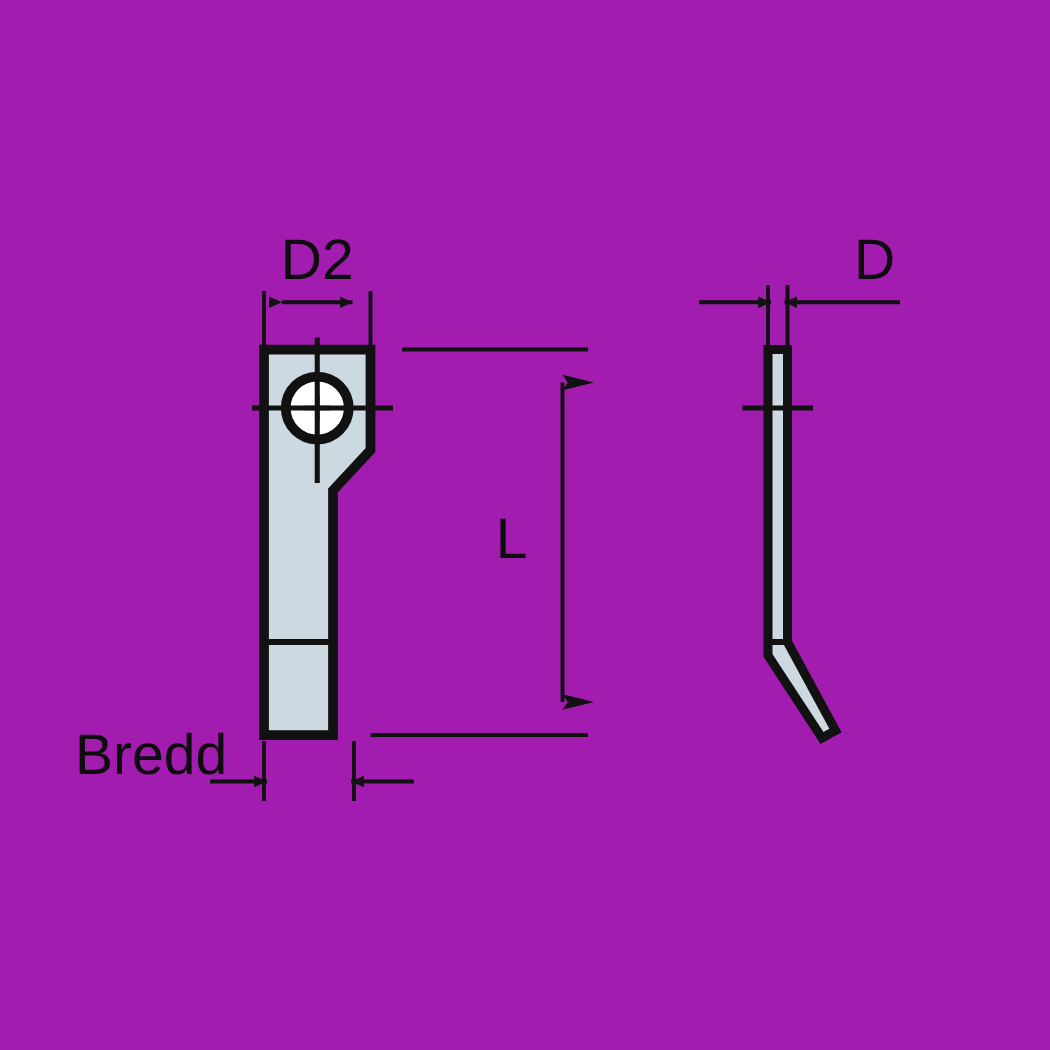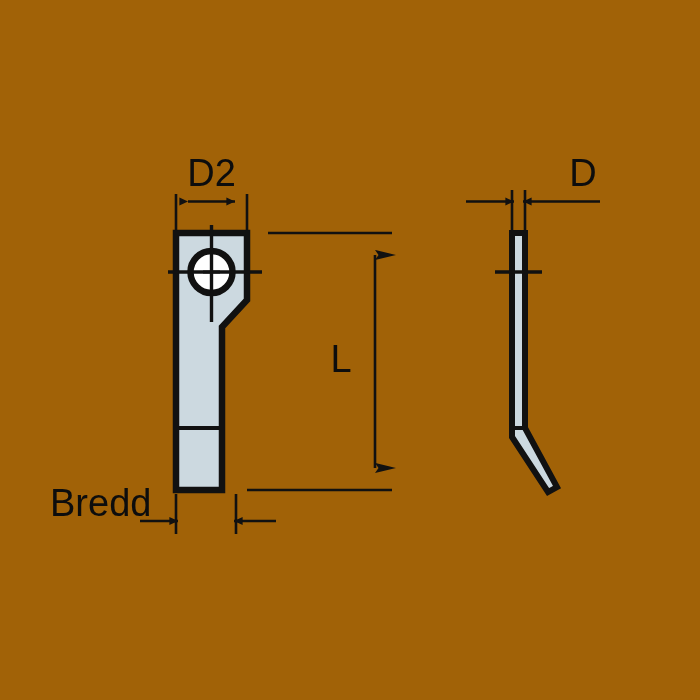--- a/index.html
+++ b/index.html
@@ -11,21 +11,21 @@
   body {
     width: 700px;
     height: 700px;
     font-family: "Liberation Sans", sans-serif;
     overflow: hidden;
   }
   #drawing-root {
     position: relative;
     width: 700px;
     height: 700px;
-    background: #a16207;
+    background: #a21caf;
   }
   svg#technical-drawing {
     display: block;
     width: 700px;
     height: 700px;
   }
   .dim-label {
     font-family: "Liberation Sans", sans-serif;
     font-size: 38px;
     fill: #0d0d0d;

